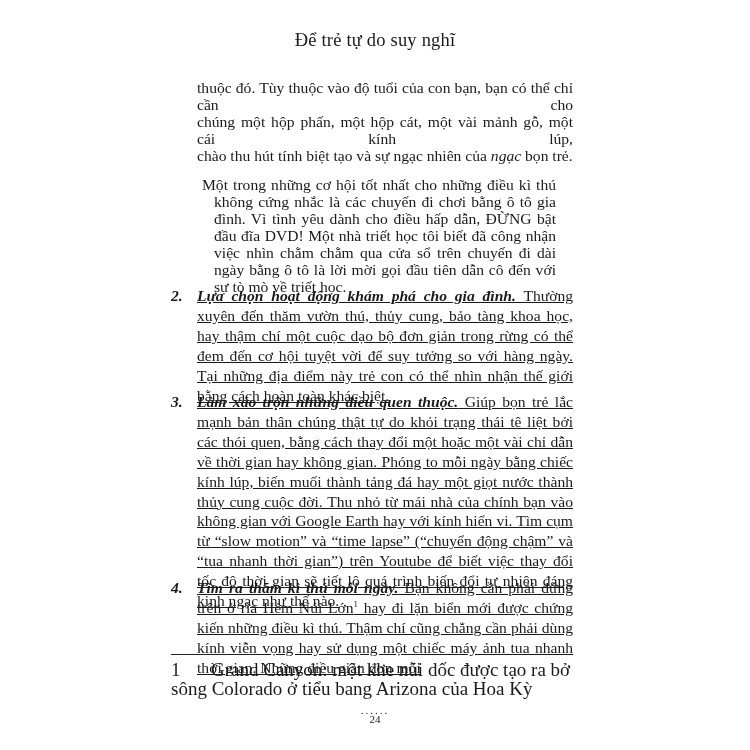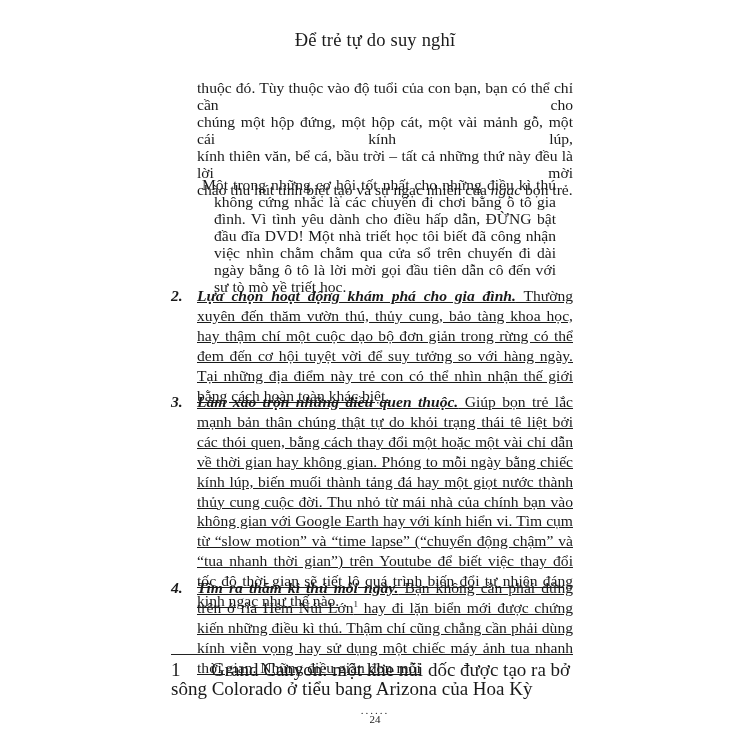--- a/index.html
+++ b/index.html
@@ -24,22 +24,21 @@
     sup { font-size:9px; vertical-align:6px; line-height:0; }
     .justify-last { text-align-last:justify; }
   </style>
 </head>
 <body>
 
 <div class="page-header">Để trẻ tự do suy nghĩ</div>
 
 <div class="body-text" style="top:79px;">
   <div class="justify-last">thuộc đó. Tùy thuộc vào độ tuổi của con bạn, bạn có thể chỉ cần cho</div>
-  <div class="justify-last">chúng một hộp đứng, một hộp cát, một vài mảnh gỗ, một cái kính lúp,</div>
-  <div class="justify-last">kính thiên văn, bể cá, bầu trời – tất cả những thứ này đều là lời mời</div>
+  <div class="justify-last">chúng một hộp phấn, một hộp cát, một vài mảnh gỗ, một cái kính lúp,</div>
   <div><span>chào thu hút tính biệt tạo và sự ngạc nhiên của </span><span class="em">ngạc</span><span> bọn trẻ.</span></div>
 </div>
 
 <div class="body-text" style="top:159px; left:185px; width:388px; text-indent:0;">
   <p class="para" style="padding-left:12px; text-indent:-12px;">Một trong những cơ hội tốt nhất cho những điều kì thú không cứng nhắc là các chuyến đi chơi bằng ô tô gia đình. Vì tình yêu dành cho điều hấp dẫn, ĐỪNG bật đầu đĩa DVD! Một nhà triết học tôi biết đã công nhận việc nhìn chằm chằm qua cửa sổ trên chuyến đi dài ngày bằng ô tô là lời mời gọi đầu tiên dẫn cô đến với sự tò mò về triết học.</p>
 </div>
 
 <div class="list-item" style="top:286px;">
   <span class="num">2.</span>
   <div class="content"><span class="lead">Lựa chọn hoạt động khám phá cho gia đình.</span><span> Thường xuyên đến thăm vườn thú, thủy cung, bảo tàng khoa học, hay thậm chí một cuộc dạo bộ đơn giản trong rừng có thể đem đến cơ hội tuyệt vời để suy tưởng so với hàng ngày. Tại những địa điểm này trẻ con có thể nhìn nhận thế giới bằng cách hoàn toàn khác biệt.</span></div>

